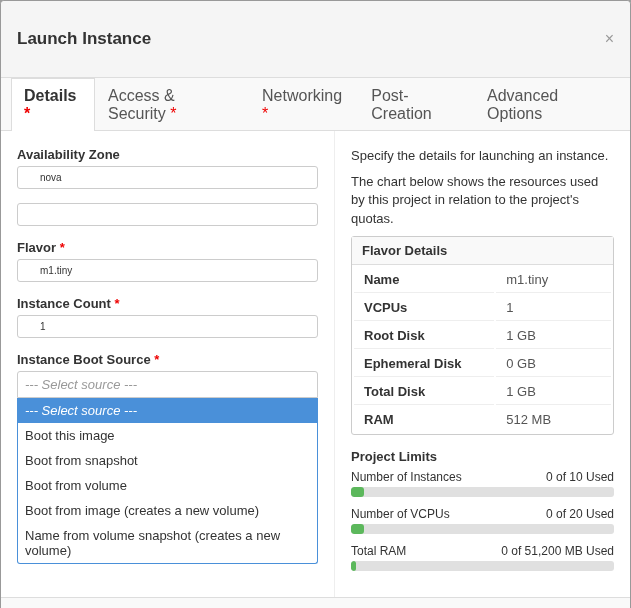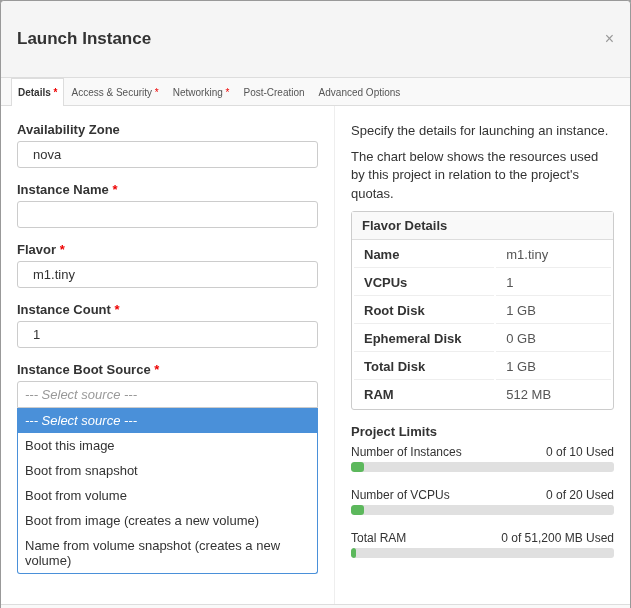--- a/index.html
+++ b/index.html
@@ -38,27 +38,27 @@
       font-size: 16px;
       cursor: pointer;
     }
     .tabs {
       display: flex;
       border-bottom: 1px solid #ddd;
       background: #f9f9f9;
       padding: 0 10px;
     }
     .tab {
-      padding: 8px 6px;
+      padding: 8px 12px;
       cursor: pointer;
       color: #555;
       border: 1px solid transparent;
       border-bottom: none;
       margin-bottom: -1px;
-      font-size: 10px;
+      font-size: 16px;
     }
     .tab.active {
       background: #fff;
       border-color: #ddd;
       color: #333;
       font-weight: bold;
     }
     .dialog-body {
       display: flex;
       padding: 0;
@@ -79,24 +79,24 @@
       font-weight: bold;
       margin-bottom: 4px;
       color: #333;
       font-size: 13px;
     }
     .field-label .required-star {
       color: #e00;
     }
     .field-input {
       width: 100%;
-      padding: 5px 15px;
+      padding: 5px 22px;
       border: 1px solid #ccc;
       border-radius: 3px;
-      font-size: 13px;
+      font-size: 10px;
       color: #333;
     }
     .intro-text {
       color: #333;
       margin-bottom: 8px;
       line-height: 1.4;
     }
     .flavor-details {
       border: 1px solid #ccc;
       border-radius: 3px;
@@ -129,21 +129,21 @@
     .flavor-table td:last-child {
       color: #555;
     }
     .project-limits-title {
       font-weight: bold;
       color: #333;
       margin-bottom: 6px;
       font-size: 13px;
     }
     .limit-row {
-      margin-bottom: 16px;
+      margin-bottom: 10px;
     }
     .limit-row-header {
       display: flex;
       justify-content: space-between;
       font-size: 12px;
       color: #333;
       margin-bottom: 3px;
     }
     .limit-bar-bg {
       height: 10px;
@@ -233,23 +233,20 @@
   <div class="dialog-body">
 
     <div class="left-panel">
 
       <div class="field-group">
         <div class="field-label">Availability Zone</div>
         <input class="field-input" type="text" value="nova" style="">
       </div>
 
       <div class="field-group">
-        <div class="field-label">
-          <span>Instance Name</span> <span class="required-star">*</span>
-        </div>
         <input class="field-input" type="text" value="" style="">
       </div>
 
       <div class="field-group">
         <div class="field-label">
           <span>Flavor</span> <span class="required-star">*</span>
         </div>
         <input class="field-input" type="text" value="m1.tiny" style="">
       </div>
 

